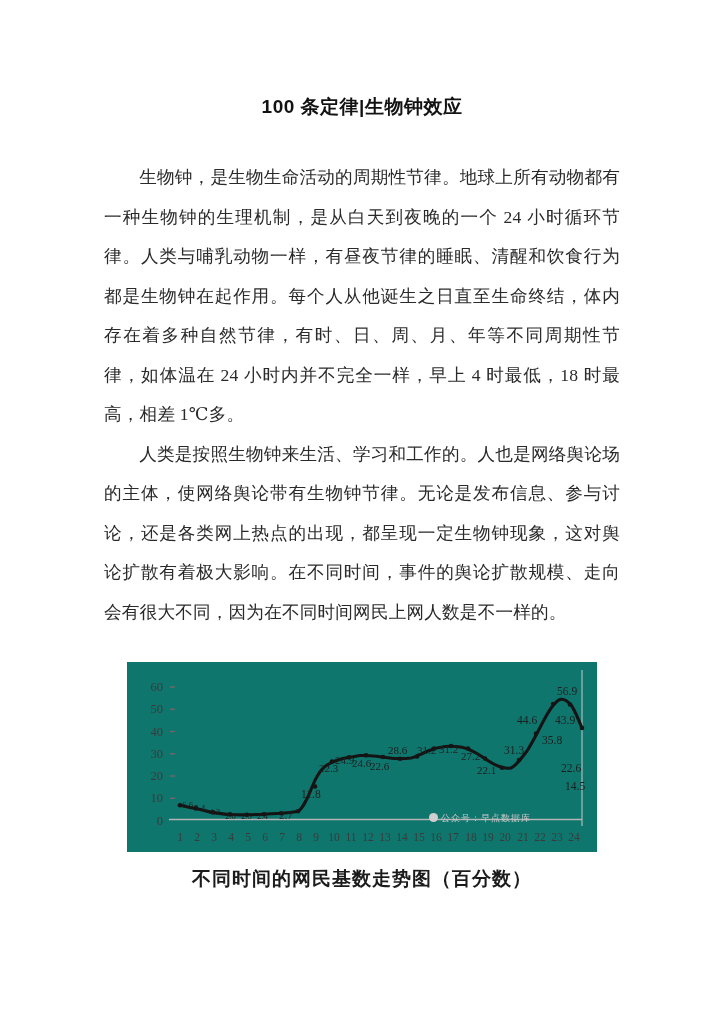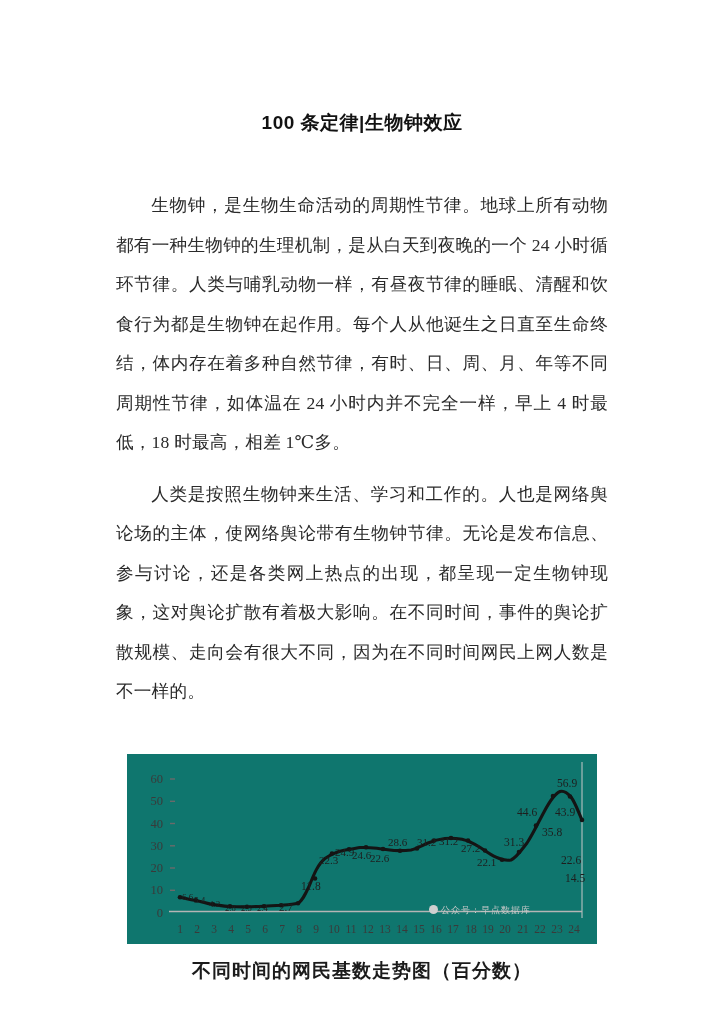--- a/index.html
+++ b/index.html
@@ -13,21 +13,21 @@
     font-family: "Liberation Serif", "DejaVu Serif", serif;
     color: #1a1a1a;
     overflow: hidden;
     position: relative;
   }
   .page {
     position: relative;
     width: 724px;
     height: 1024px;
     box-sizing: border-box;
-    padding: 16px;
+    padding: 0;
   }
   .doc-title {
     text-align: center;
     font-size: 19px;
     font-weight: 700;
     letter-spacing: 0.5px;
     margin: 0;
     padding-top: 94px;
     color: #121212;
     font-family: "Liberation Sans", "DejaVu Sans", sans-serif;
@@ -36,21 +36,21 @@
     margin: 0 auto;
     width: 516px;
     padding-top: 38px;
   }
   .para {
     font-size: 17.6px;
     line-height: 39.5px;
     text-align: justify;
     text-justify: inter-ideograph;
     text-indent: 2em;
-    margin: 12px;
+    margin: 0;
     color: #2a2a2a;
     font-family: "Liberation Serif", "DejaVu Serif", serif;
     letter-spacing: 0.2px;
   }
   .para + .para { margin-top: 0; }
 
   
   .figure {
     margin: 0 auto;
     width: 470px;

